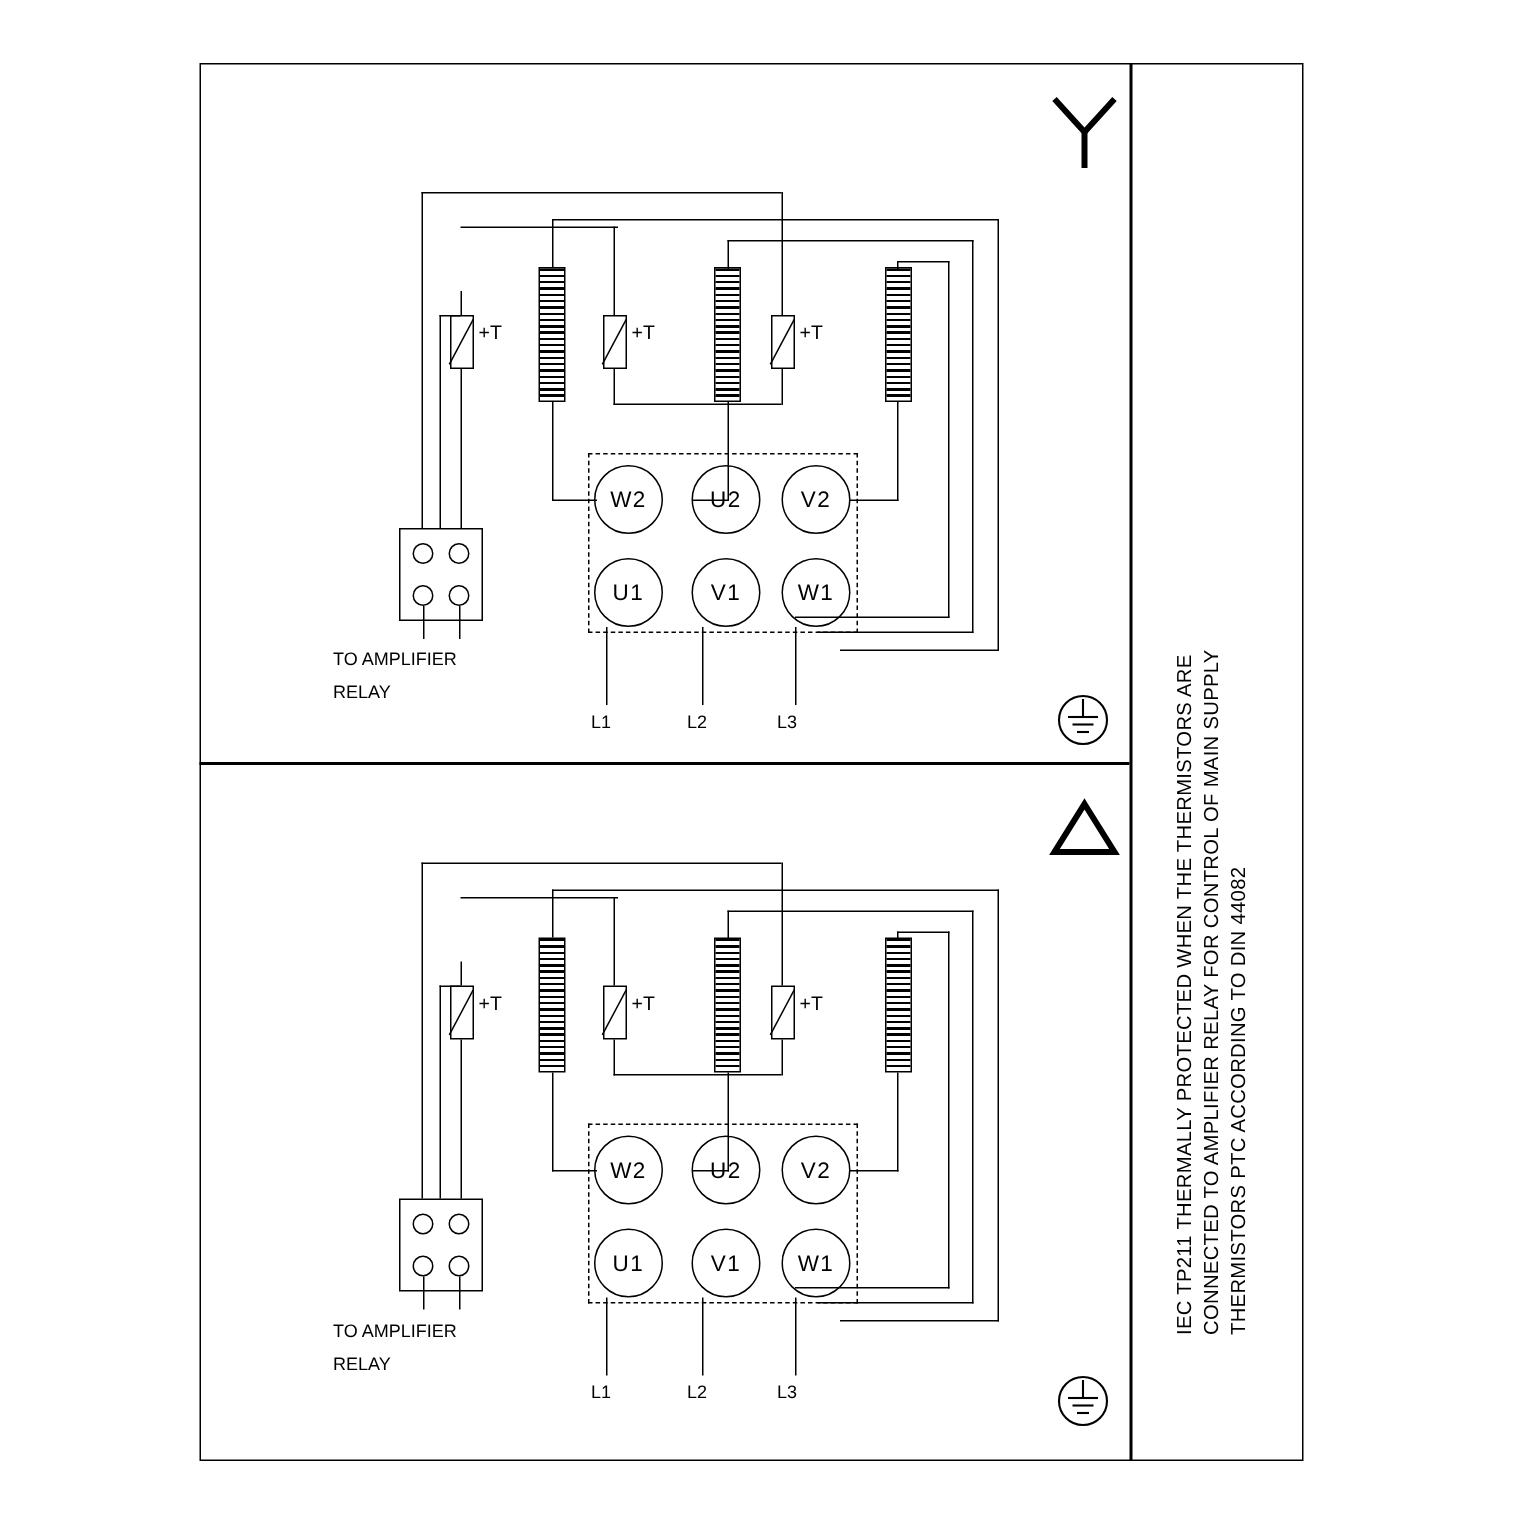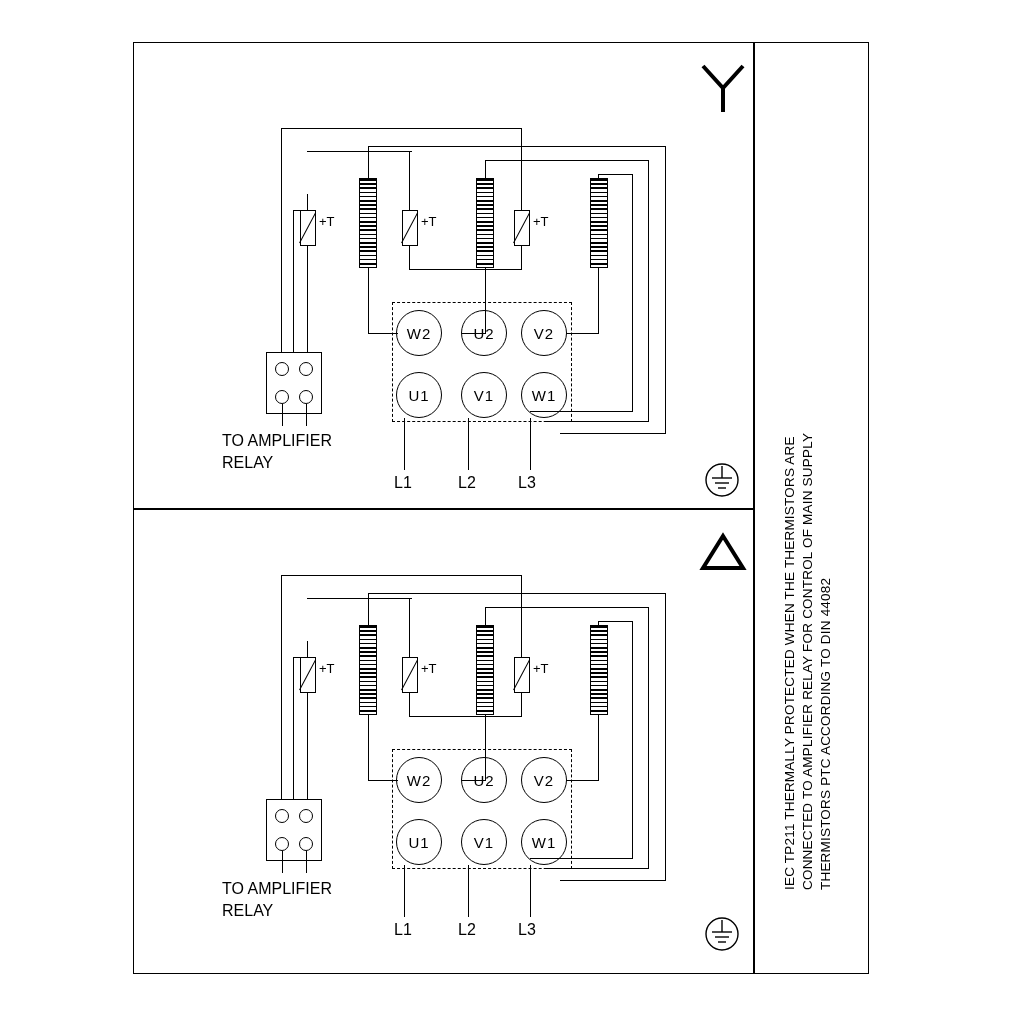--- a/index.html
+++ b/index.html
@@ -13,21 +13,21 @@
   .wire.v{width:1.3px;}
   .term{position:absolute;border:1.3px solid #000;border-radius:50%;box-sizing:border-box;
         display:flex;align-items:center;justify-content:center;background:#fff;
         font-size:15px;letter-spacing:1px;}
   .dashbox{position:absolute;border:1.2px dashed #000;box-sizing:border-box;}
   .coil{position:absolute;box-sizing:border-box;border:1.2px solid #000;background:#fff;
         background-image:repeating-linear-gradient(to bottom,#000 0px,#000 1.6px,#fff 1.6px,#fff 4.2px);}
   .therm{position:absolute;border:1.2px solid #000;box-sizing:border-box;background:#fff;}
   .thermslash{position:absolute;background:#000;width:1.2px;height:34px;transform:rotate(28deg);
         transform-origin:center center;}
-  .lbl{position:absolute;font-size:16px;white-space:nowrap;}
+  .lbl{position:absolute;font-size:12px;white-space:nowrap;}
   .lbl.sm{font-size:13px;}
   .plug{position:absolute;border:1.5px solid #000;box-sizing:border-box;background:#fff;}
   .pin{position:absolute;border:1.3px solid #000;border-radius:50%;box-sizing:border-box;background:#fff;}
   .sidetext{position:absolute;font-size:13.5px;white-space:nowrap;
         transform-origin:left top;transform:rotate(-90deg);letter-spacing:0.2px;}
   .earth{position:absolute;}
   .ysym{position:absolute;}
   .dsym{position:absolute;}
 </style>
 </head>

